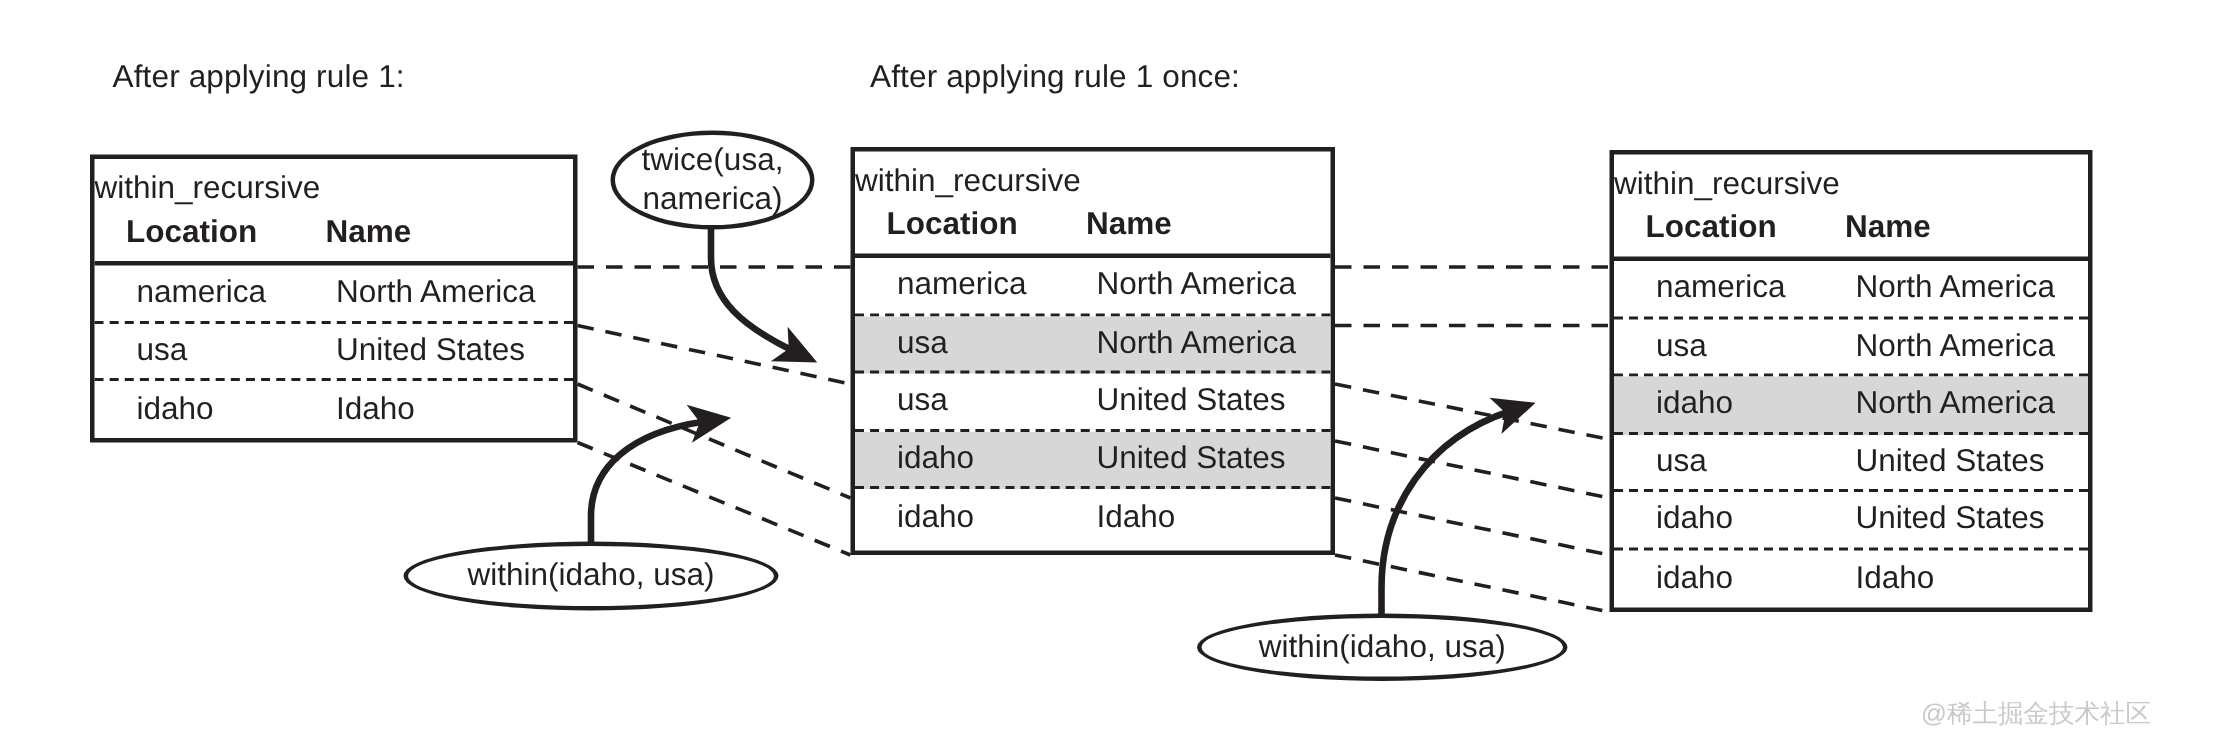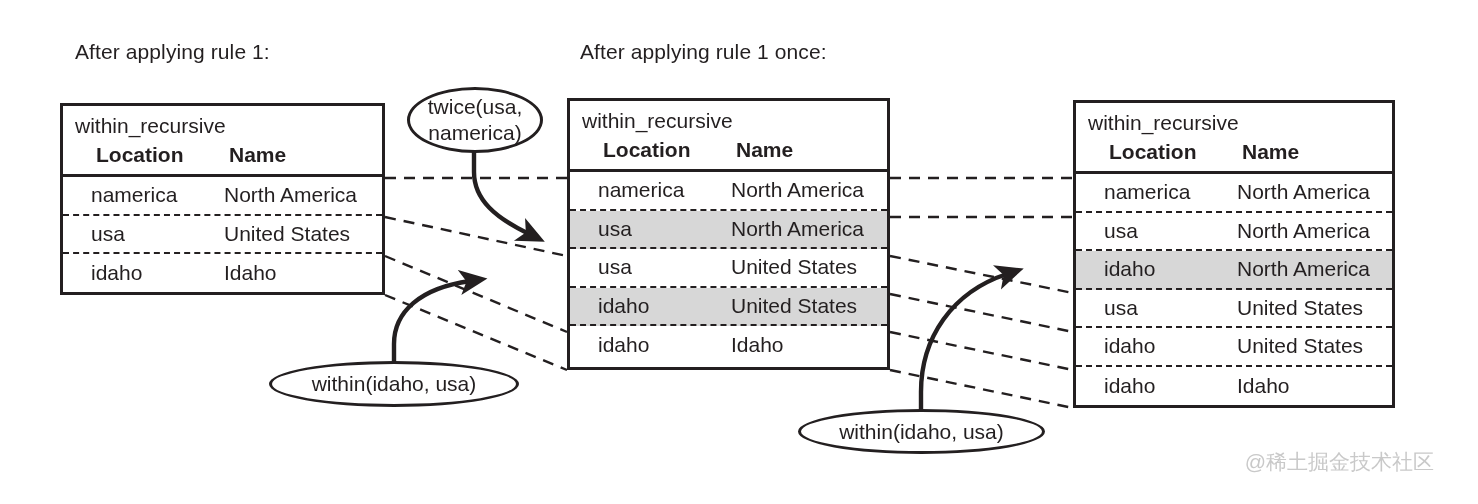--- a/index.html
+++ b/index.html
@@ -23,21 +23,21 @@
 
   .table-box{
     position:absolute;
     border:3px solid #231f20;
     background:#ffffff;
     box-sizing:border-box;
   }
   .tbl-header{
     box-sizing:border-box;
     border-bottom:3px solid #231f20;
-    padding:6px 0 4px 12px;
+    padding:6px 0 4px 0;
   }
   .tbl-name{
     font-size:21px;
     line-height:28px;
     color:#231f20;
     white-space:nowrap;
   }
   .tbl-cols{
     display:flex;
     font-weight:bold;
@@ -77,22 +77,22 @@
     box-sizing:border-box;
     z-index:6;
   }
 
   svg.overlay{position:absolute;left:0;top:0;width:1478px;height:504px;pointer-events:none;}
   svg.under{z-index:1;}
   svg.over{z-index:5;}
 
   .watermark{
     position:absolute;
-    right:18px;bottom:28px;
-    font-size:21px;
+    right:18px;bottom:17px;
+    font-size:17px;
     color:#c9c9c9;
     white-space:nowrap;
   }
 </style>
 </head>
 <body>
 
 <div id="stage">
 
   <svg class="overlay under" viewBox="0 0 1478 504">

